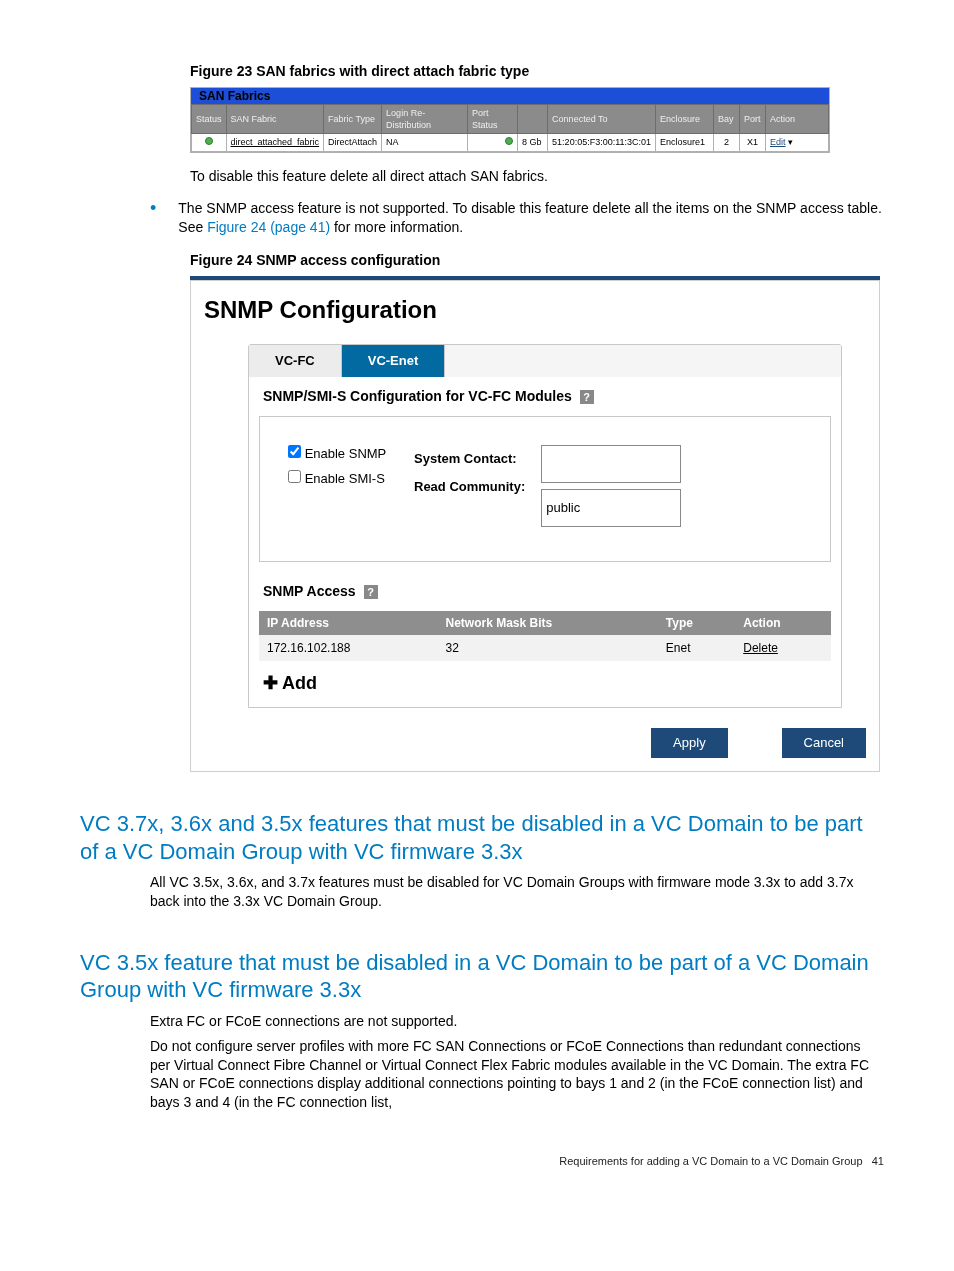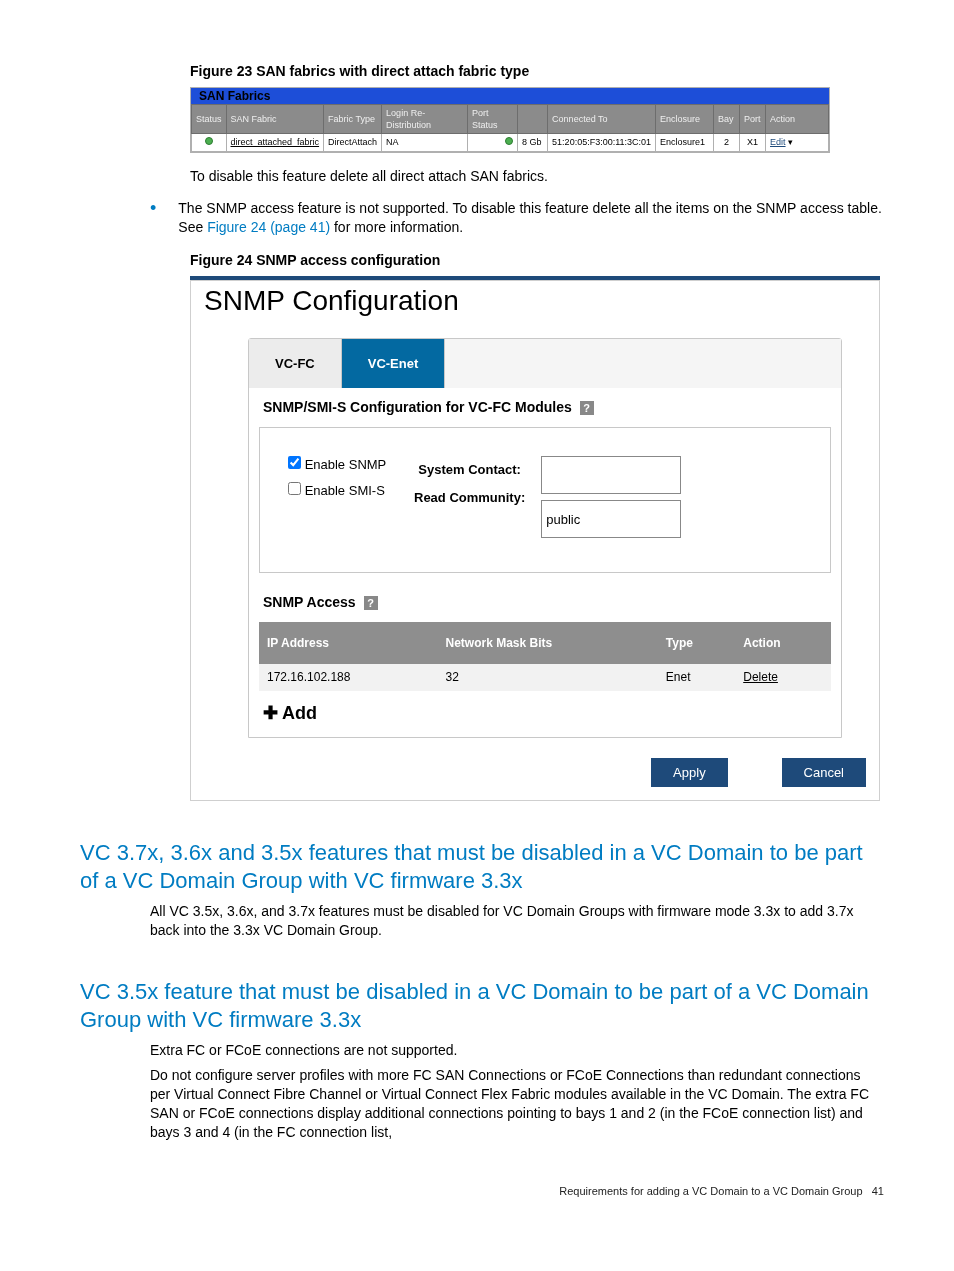--- a/index.html
+++ b/index.html
@@ -72,29 +72,29 @@
   .link { color: #007cc2; }
   
   .snmp-shot {
     margin-left: 110px;
     width: 690px;
     border-top: 4px solid #1e4a7a;
     background: #ffffff;
     padding-bottom: 8px;
     box-shadow: 0 0 0 1px #cfcfcf inset;
   }
-  .snmp-title { font-size: 28px; padding: 2px 14px 18px 14px; }
+  .snmp-title { font-size: 24px; padding: 14px 14px 18px 14px; font-weight: bold; }
   .snmp-inner {
     margin: 0 38px 0 58px;
     border: 1px solid #c8c8c8;
     border-radius: 3px 3px 0 0;
   }
   .snmp-tabs { display: flex; background: #f5f5f5; }
   .snmp-tab {
-    padding: 16px 26px;
+    padding: 7px 26px;
     font-size: 13px;
     font-weight: bold;
     border-right: 1px solid #c8c8c8;
     background: #ececec;
   }
   .snmp-tab.active { background: #0369a1; color: #fff; }
   .snmp-section-head {
     font-weight: bold;
     font-size: 14px;
     padding: 10px 14px;
@@ -107,36 +107,36 @@
     margin-left: 4px;
   }
   .snmp-box {
     border: 1px solid #c8c8c8;
     margin: 0 10px 14px 10px;
     padding: 28px;
     display: flex; gap: 16px;
   }
   .snmp-col-left { flex: 0 0 110px; font-size: 13px; }
   .snmp-col-left label { display: block; margin-bottom: 8px; }
-  .snmp-col-mid { text-align: center; font-size: 13px; font-weight: bold; }
+  .snmp-col-mid { text-align: left; font-size: 13px; font-weight: bold; }
   .snmp-col-mid div { height: 28px; line-height: 28px; }
   .snmp-col-right input {
     width: 140px; height: 38px; margin-bottom: 6px;
     border: 1px solid #888; display: block; font-size: 13px; padding: 0 4px;
   }
   .snmp-access-head { font-weight: bold; padding: 6px 14px; }
   .snmp-access-table {
     width: calc(100% - 20px);
     margin: 4px 10px 6px 10px;
     border-collapse: collapse;
     font-size: 12px;
   }
   .snmp-access-table th {
     background: #8e8e8e; color: #fff;
-    text-align: left; padding: 13px 8px;
+    text-align: left; padding: 4px 8px;
   }
   .snmp-access-table td {
     background: #f2f2f2;
     padding: 5px 8px;
   }
   .snmp-access-table .del { text-decoration: underline; }
   .add-row { padding: 4px 14px 12px 14px; font-weight: bold; font-size: 18px; }
   .plus { font-weight: bold; margin-right: 4px; }
   .snmp-btn-row { text-align: right; padding: 20px 14px 6px 0; }
   .snmp-btn {

